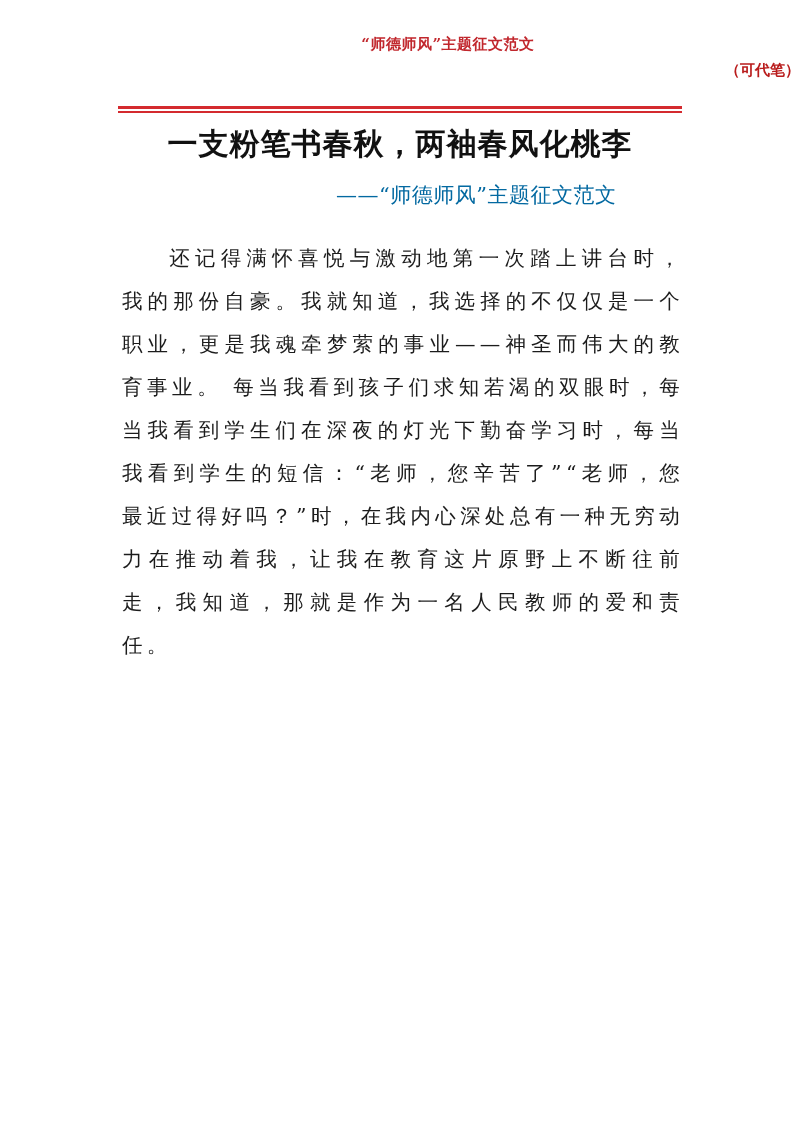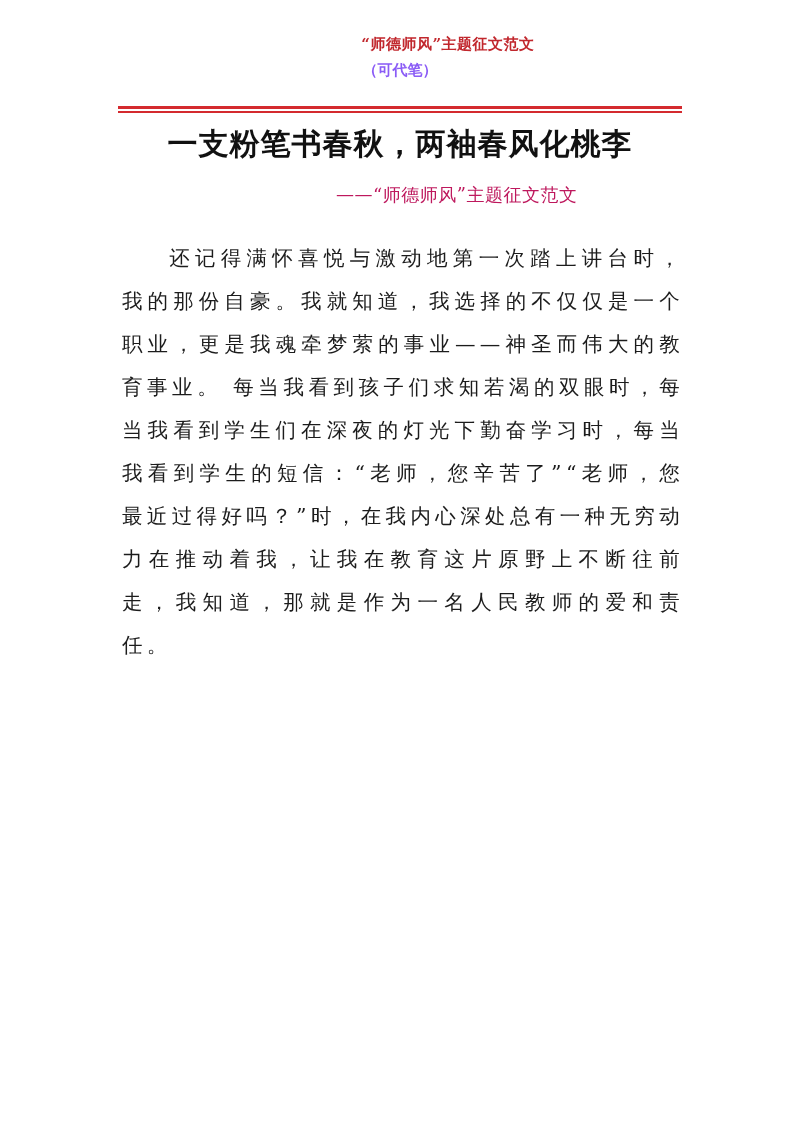--- a/index.html
+++ b/index.html
@@ -33,24 +33,24 @@
       color: #c1272d;
       letter-spacing: 0.5px;
       line-height: 20px;
       margin-left: 48px;
     }
     .header-subtitle {
       position: absolute;
       top: 60px;
       left: 0;
       width: 800px;
-      text-align: center;
+      text-align: right;
       font-size: 15px;
       font-weight: bold;
-      color: #8b5cf6;
+      color: #b91c1c;
       line-height: 20px;
     }
     .header-rule {
       position: absolute;
       left: 118px;
       width: 564px;
       top: 106px;
       height: 8px;
     }
     .header-rule .thick {
@@ -77,22 +77,22 @@
       font-weight: bold;
       color: #111111;
       letter-spacing: 1px;
       line-height: 40px;
     }
     .subtitle {
       position: absolute;
       top: 180px;
       left: 336px;
       width: 320px;
-      font-size: 18px;
-      color: #be185d;
+      font-size: 21px;
+      color: #0369a1;
       line-height: 30px;
       white-space: nowrap;
       letter-spacing: 0.5px;
     }
     .body-text {
       position: absolute;
       left: 122px;
       top: 237px;
       width: 562px;
       font-size: 20.5px;

